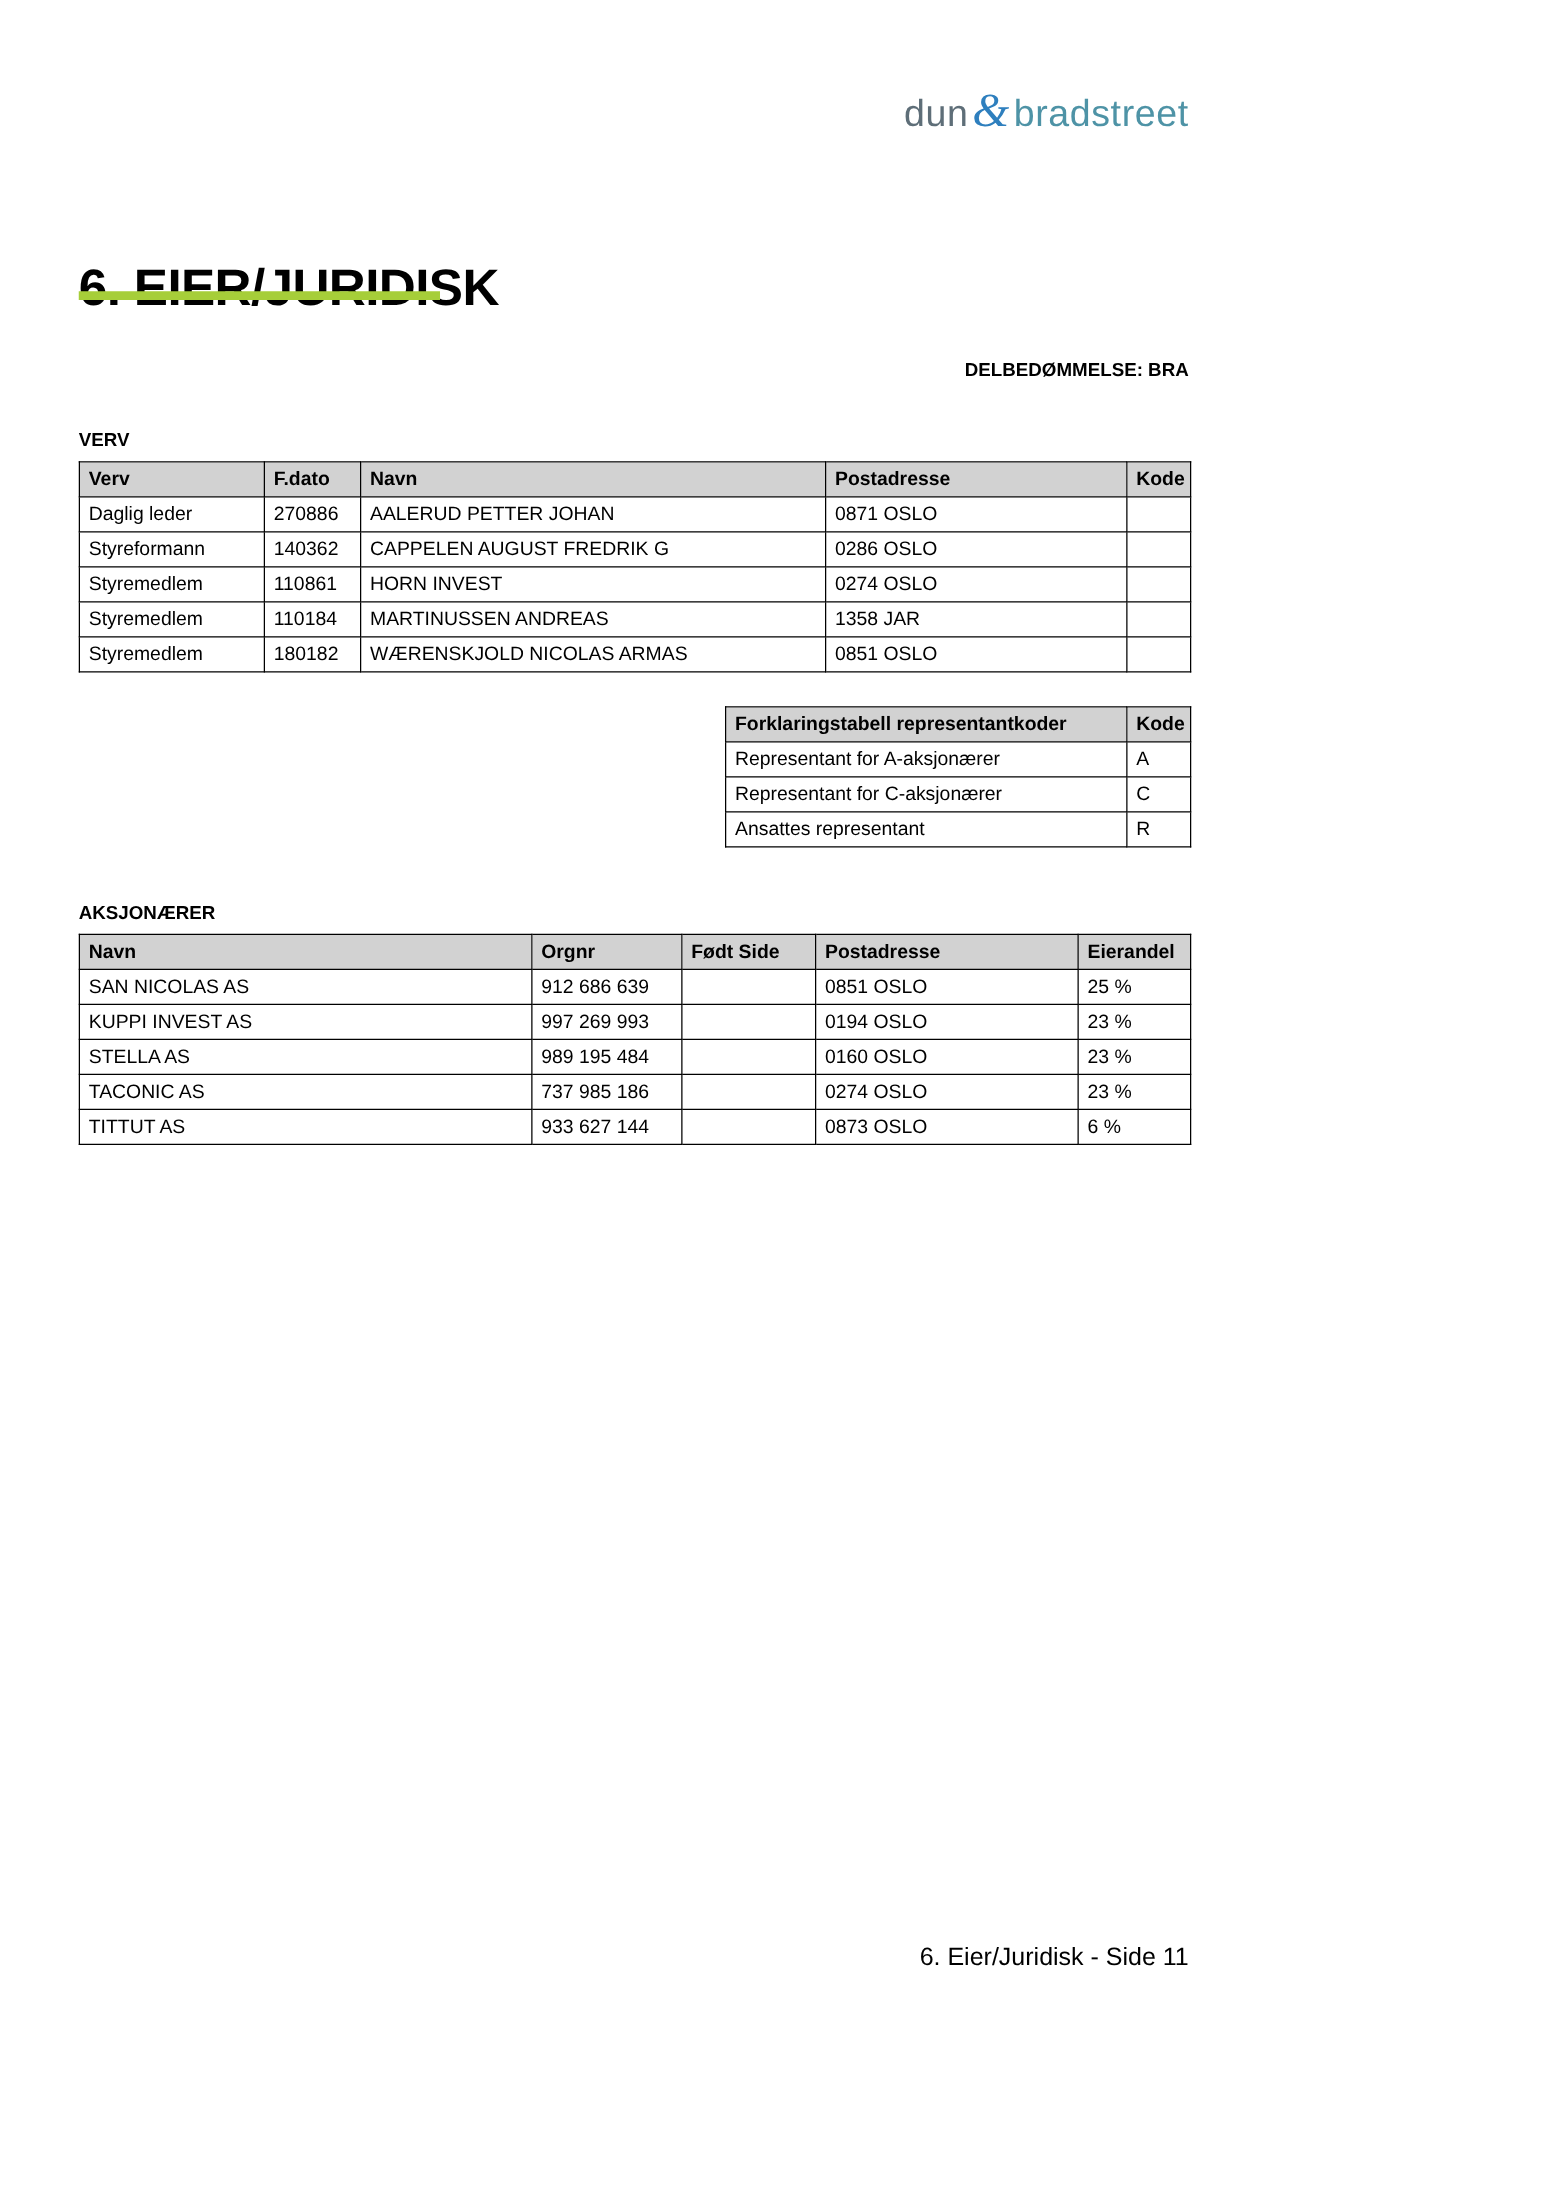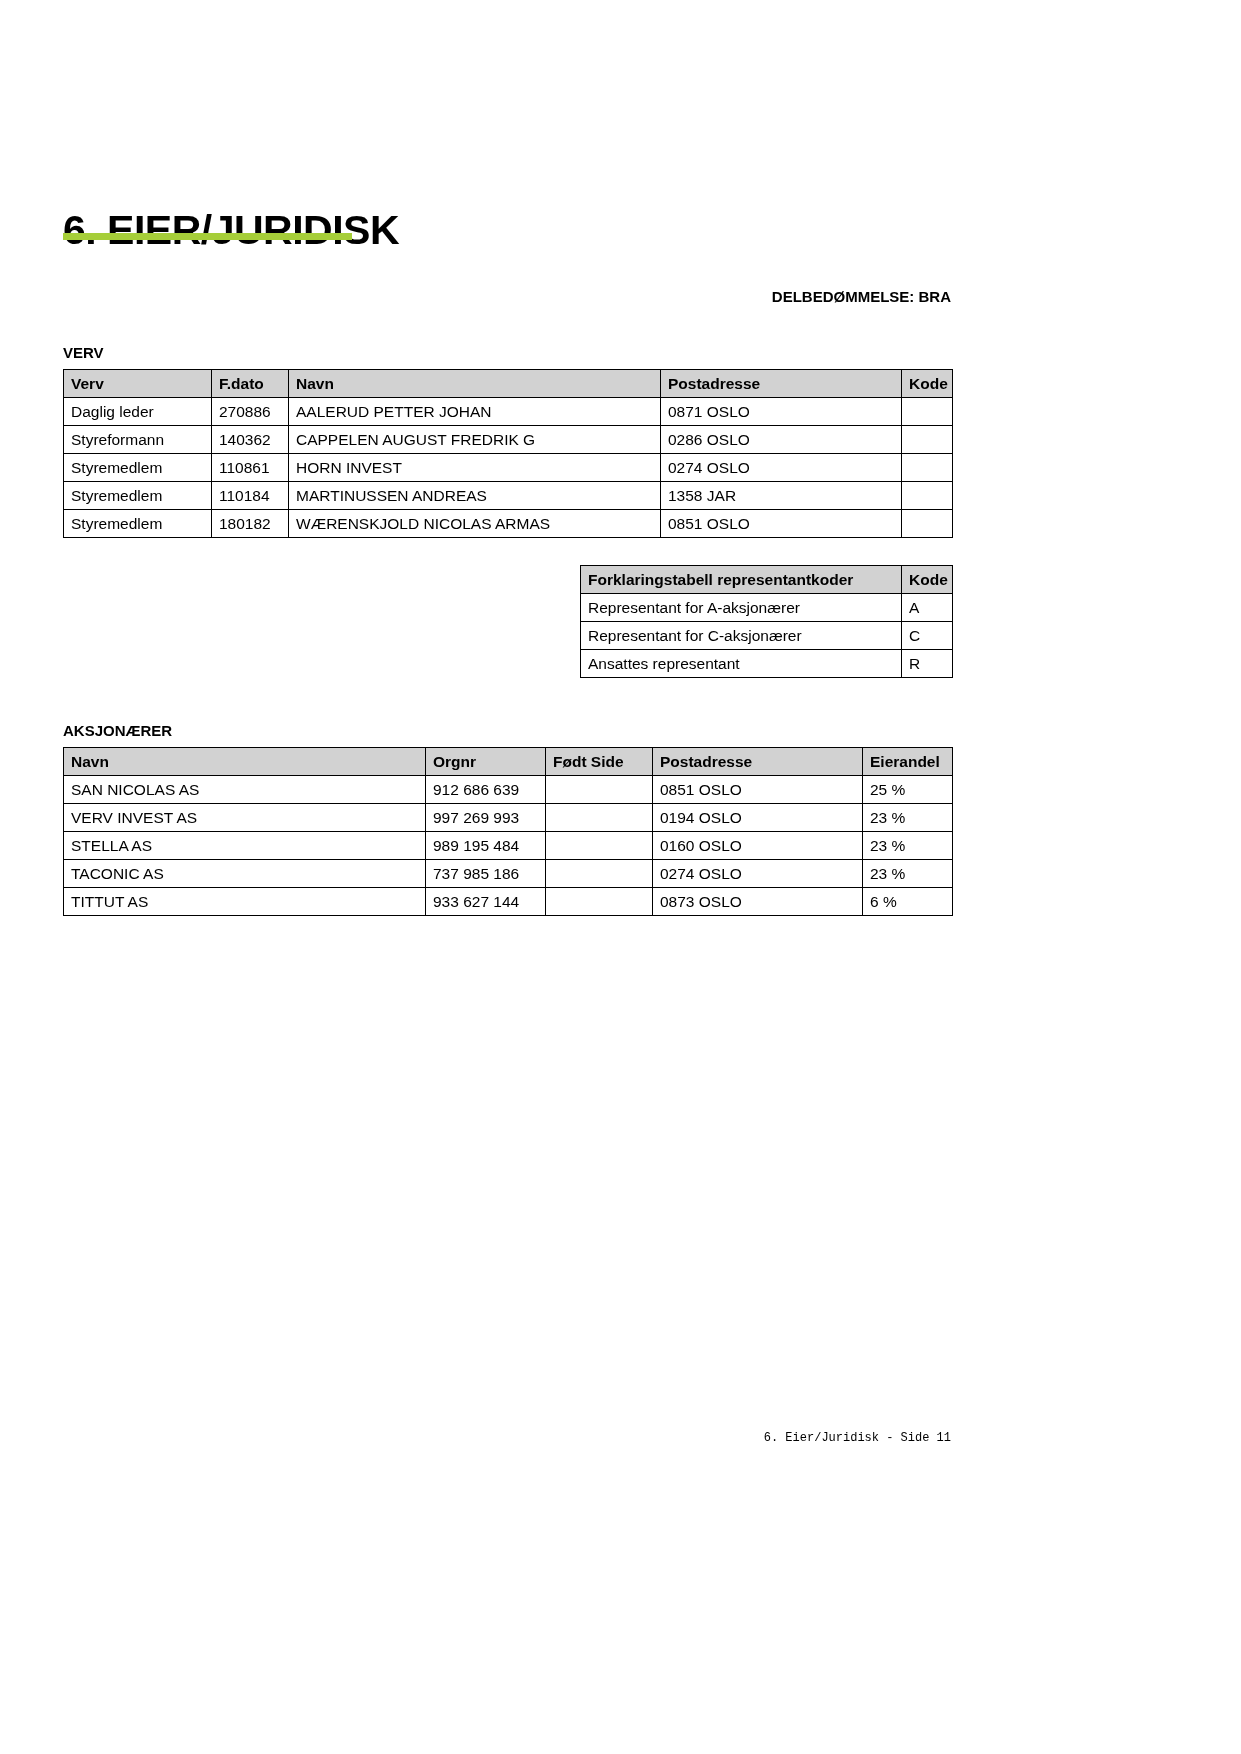--- a/index.html
+++ b/index.html
@@ -91,30 +91,34 @@
     font-weight: bold;
   }
 
   .verv-table       { position: absolute; left: 63px;  top: 369px; width: 889px; }
   .forklaring-table { position: absolute; left: 580px; top: 565px; width: 372px; }
   .aksj-table       { position: absolute; left: 63px;  top: 747px; width: 889px; }
 
   .footer {
     position: absolute;
     right: 290px;
-    top: 1431px;
-    font-size: 12px;
-    font-family: Liberation Mono, monospace;
+    top: 1555px;
+    font-size: 20px;
   }
 </style>
 </head>
 <body>
 
 <div class="page">
 
+  <div class="logo">
+    <span class="dun">dun</span>
+    <span class="amp">&amp;</span>
+    <span class="bradstreet">bradstreet</span>
+  </div>
 
   <h1 class="title">6. EIER/JURIDISK</h1>
   <div class="accent-bar"></div>
 
   <div class="subassessment">DELBEDØMMELSE: BRA</div>
 
   <div class="section-label verv-label">VERV</div>
 
   <table class="verv-table">
     <colgroup>
@@ -220,21 +224,21 @@
     </thead>
     <tbody>
         <tr>
           <td>SAN NICOLAS AS</td>
           <td>912 686 639</td>
           <td></td>
           <td>0851 OSLO</td>
           <td>25 %</td>
         </tr>
         <tr>
-          <td>VERV INVEST AS</td>
+          <td>KUPPI INVEST AS</td>
           <td>997 269 993</td>
           <td></td>
           <td>0194 OSLO</td>
           <td>23 %</td>
         </tr>
         <tr>
           <td>STELLA AS</td>
           <td>989 195 484</td>
           <td></td>
           <td>0160 OSLO</td>

